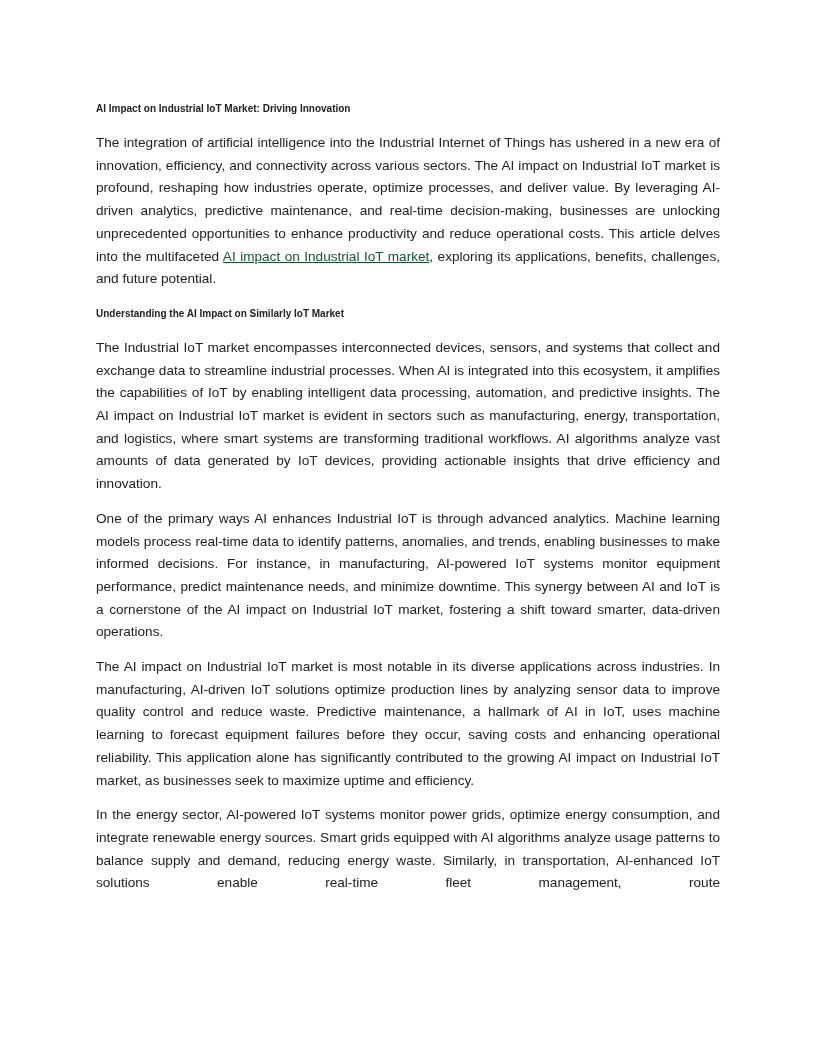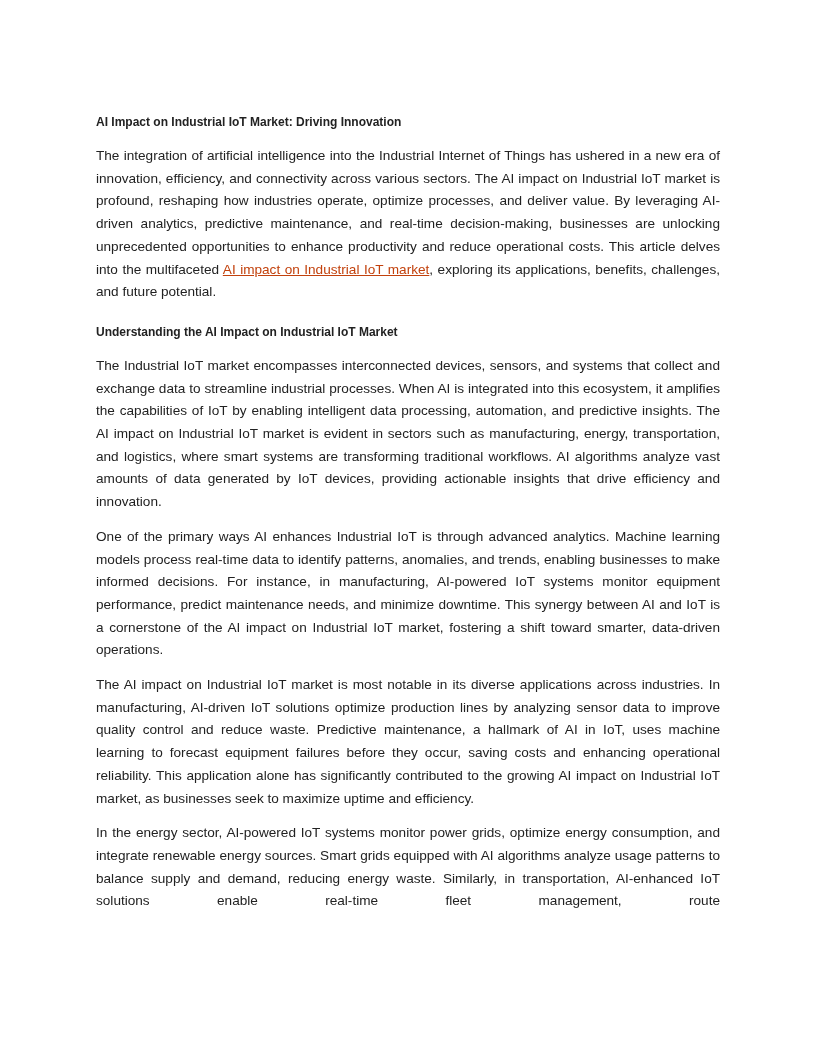--- a/index.html
+++ b/index.html
@@ -5,31 +5,31 @@
   html, body { margin: 0; padding: 0; background: #ffffff; }
   body { width: 816px; height: 1056px; position: relative; overflow: hidden; }
   .page {
     position: absolute; left: 96px; top: 94px; width: 624px;
     font-family: "Liberation Sans", sans-serif;
     color: #222222;
     font-size: 13.6px;
     line-height: 22.7px;
   }
   h1, h2 {
-    font-size: 12px; font-weight: bold; margin: 17px 0 12px 0; line-height: 22px; color: #222;
+    font-size: 10px; font-weight: bold; margin: 4px 0 12px 0; line-height: 22px; color: #222;
   }
   p { margin: 0 0 12px 0; text-align: justify; }
-  a { color: #c2410c; text-decoration: underline; }
+  a { color: #14532d; text-decoration: underline; }
 </style>
 </head>
 <body>
 
 <div class="page">
   <h1>AI Impact on Industrial IoT Market: Driving Innovation</h1>
   <p><span>The integration of artificial intelligence into the Industrial Internet of Things has ushered in a new era of innovation, efficiency, and connectivity across various sectors. The AI impact on Industrial IoT market is profound, reshaping how industries operate, optimize processes, and deliver value. By leveraging AI-driven analytics, predictive maintenance, and real-time decision-making, businesses are unlocking unprecedented opportunities to enhance productivity and reduce operational costs. This article delves into the multifaceted </span><a href="#">AI impact on Industrial IoT market</a><span>, exploring its applications, benefits, challenges, and future potential.</span></p>
 
-  <h2>Understanding the AI Impact on Industrial IoT Market</h2>
+  <h2>Understanding the AI Impact on Similarly IoT Market</h2>
   <p>The Industrial IoT market encompasses interconnected devices, sensors, and systems that collect and exchange data to streamline industrial processes. When AI is integrated into this ecosystem, it amplifies the capabilities of IoT by enabling intelligent data processing, automation, and predictive insights. The AI impact on Industrial IoT market is evident in sectors such as manufacturing, energy, transportation, and logistics, where smart systems are transforming traditional workflows. AI algorithms analyze vast amounts of data generated by IoT devices, providing actionable insights that drive efficiency and innovation.</p>
   <p>One of the primary ways AI enhances Industrial IoT is through advanced analytics. Machine learning models process real-time data to identify patterns, anomalies, and trends, enabling businesses to make informed decisions. For instance, in manufacturing, AI-powered IoT systems monitor equipment performance, predict maintenance needs, and minimize downtime. This synergy between AI and IoT is a cornerstone of the AI impact on Industrial IoT market, fostering a shift toward smarter, data-driven operations.</p>
 
   <p>The AI impact on Industrial IoT market is most notable in its diverse applications across industries. In manufacturing, AI-driven IoT solutions optimize production lines by analyzing sensor data to improve quality control and reduce waste. Predictive maintenance, a hallmark of AI in IoT, uses machine learning to forecast equipment failures before they occur, saving costs and enhancing operational reliability. This application alone has significantly contributed to the growing AI impact on Industrial IoT market, as businesses seek to maximize uptime and efficiency.</p>
   <p style="text-align-last: justify;">In the energy sector, AI-powered IoT systems monitor power grids, optimize energy consumption, and integrate renewable energy sources. Smart grids equipped with AI algorithms analyze usage patterns to balance supply and demand, reducing energy waste. Similarly, in transportation, AI-enhanced IoT solutions enable real-time fleet management, route</p>
 </div>
 
 </body></html>

